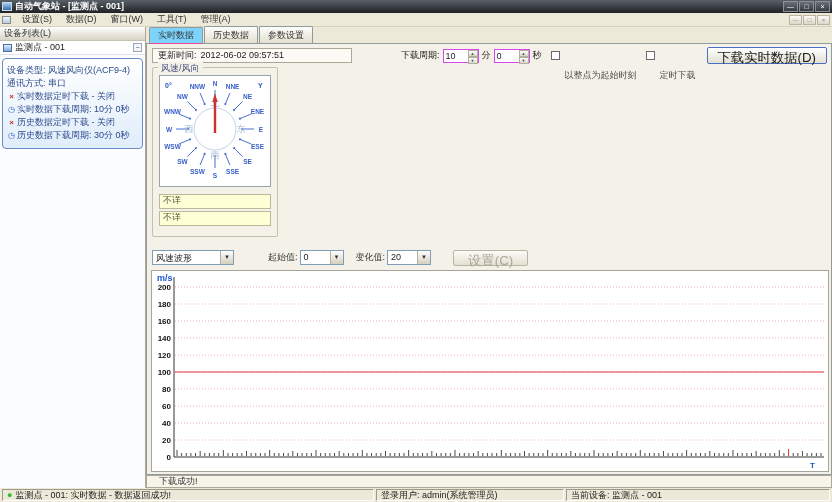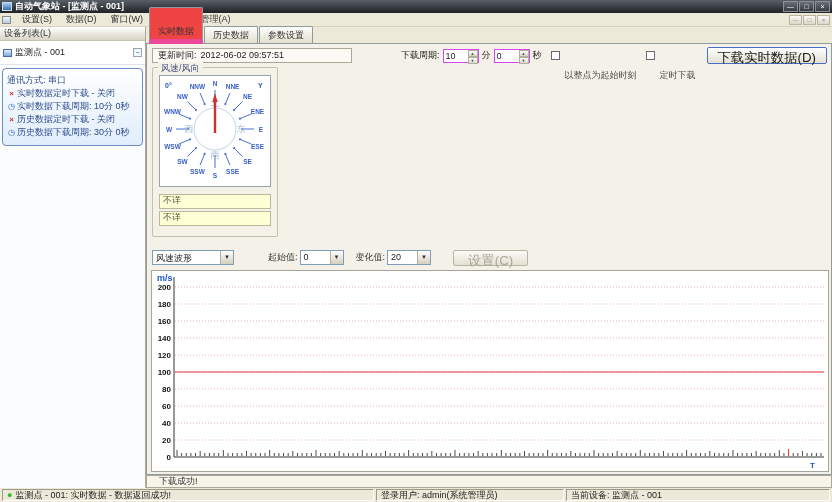--- a/index.html
+++ b/index.html
@@ -18,35 +18,35 @@
   .menu-item { padding:1px 7px; color:#333; }
   .mdi-btns { margin-left:auto; display:flex; }
   .mdi-btn { width:13px; height:10px; margin-left:1px; border:1px solid #b9b5a5; background:linear-gradient(#fbfaf6,#dcd8c8); color:#8a8878; font-size:6px; line-height:8px; text-align:center; }
 
   
   .main { position:absolute; top:27px; left:0; right:0; bottom:14px; display:flex; }
 
   
   .left-panel { width:146px; border-right:1px solid #aca899; background:#fbfcfe; display:flex; flex-direction:column; }
   .panel-header { height:14px; line-height:13px; padding:0 4px; background:linear-gradient(#fdfdfb,#d9d5c6); border-bottom:1px solid #c5c1b2; color:#3a3a3a; }
-  .tree-item { height:24px; display:flex; align-items:center; padding:0 3px; background:#fff; border-bottom:1px solid #dfe4ec; }
+  .tree-item { height:14px; display:flex; align-items:center; padding:0 3px; background:#fff; border-bottom:1px solid #dfe4ec; }
   .node-icon { width:9px; height:8px; border:1px solid #4a6ea8; background:linear-gradient(#dff0ff,#7fa8d8); margin-right:3px; }
   .tree-label { flex:1; color:#1a1a1a; }
   .collapse { width:9px; height:9px; border:1px solid #9aa6b8; background:#f2f6fb; color:#33527e; font-size:7px; line-height:7px; text-align:center; }
   .info-box { margin:3px 2px; border:1px solid #6b8cc7; border-radius:4px; background:linear-gradient(#ffffff,#e0edfb); padding:5px 3px 6px 4px; color:#2c4a8c; }
   .info-row { display:flex; align-items:center; line-height:13px; white-space:nowrap; }
   .ic { width:9px; text-align:center; margin-right:1px; font-size:8px; }
   .ic.x { color:#c92a2a; font-weight:bold; }
   .ic.clk { color:#3366cc; }
 
   
   .right-panel { flex:1; position:relative; background:#ece9d8; }
   .tabs { height:16px; display:flex; align-items:flex-end; padding-left:3px; }
   .tab { border:1px solid #919b9c; border-bottom:none; border-radius:2px 2px 0 0; padding:2px 8px 1px; margin-right:1px; background:linear-gradient(#fdfdfb,#e3e0d0); position:relative; color:#333; }
-  .tab.active { background:#ef4444; padding-top:17px; z-index:2; margin-bottom:-1px; border-bottom:5px solid #ec4899; }
+  .tab.active { background:#7dd3fc; padding-top:1px; z-index:2; margin-bottom:-1px; border-bottom:1px solid #ec4899; }
   .page { position:absolute; top:16px; left:0; right:0; bottom:13px; border:1px solid #919b9c; background:#f4f2e8; }
 
   
   .toolbar { position:absolute; top:3px; left:5px; right:4px; height:17px; display:flex; align-items:center; }
   .update-box { border:1px solid #aca899; background:#fbfaf4; height:15px; line-height:13px; padding:0 5px; display:flex; gap:4px; min-width:200px; }
   .tspacer { flex:1; }
   .dl-cluster { display:flex; align-items:center; gap:3px; }
   .num-input { display:flex; border:1px solid #d946ef; background:#fff; height:14px; }
   .num-val { padding:1px 2px 0; min-width:24px; }
   .spin { width:10px; display:flex; flex-direction:column; }
@@ -124,20 +124,23 @@
 <div class="main">
 
   <div class="left-panel">
     <div class="panel-header">设备列表(L)</div>
     <div class="tree-item">
       <span class="node-icon"></span>
       <span class="tree-label">监测点 - 001</span>
       <span class="collapse">−</span>
     </div>
     <div class="info-box">
+      <div class="info-row">
+        <span>设备类型: 风速风向仪(ACF9-4)</span>
+      </div>
       <div class="info-row">
         <span>通讯方式: 串口</span>
       </div>
       <div class="info-row">
         <span class="ic x">×</span>
         <span>实时数据定时下载 - 关闭</span>
       </div>
       <div class="info-row">
         <span class="ic clk">◷</span>
         <span>实时数据下载周期: 10分 0秒</span>

